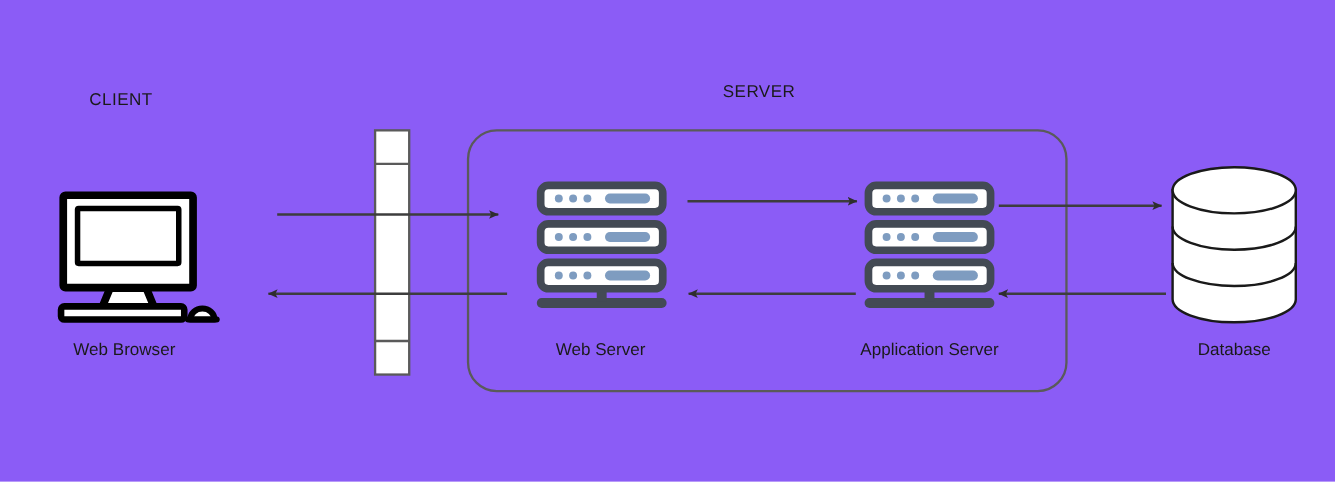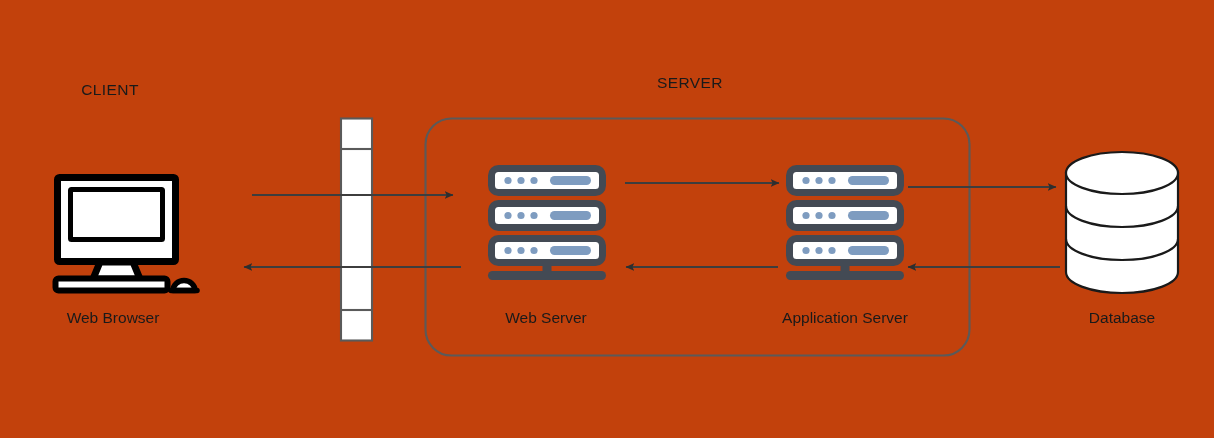--- a/index.html
+++ b/index.html
@@ -8,21 +8,21 @@
     background: #ffffff;
   }
   body {
     font-family: "Liberation Sans", sans-serif;
     -webkit-font-smoothing: antialiased;
   }
   #canvas {
     position: relative;
     width: 1214px;
     height: 438px;
-    background: #c2410c;
+    background: #8b5cf6;
     overflow: hidden;
   }
   #diagram-svg {
     position: absolute;
     left: 0;
     top: 0;
     width: 1214px;
     height: 438px;
     display: block;
   }

